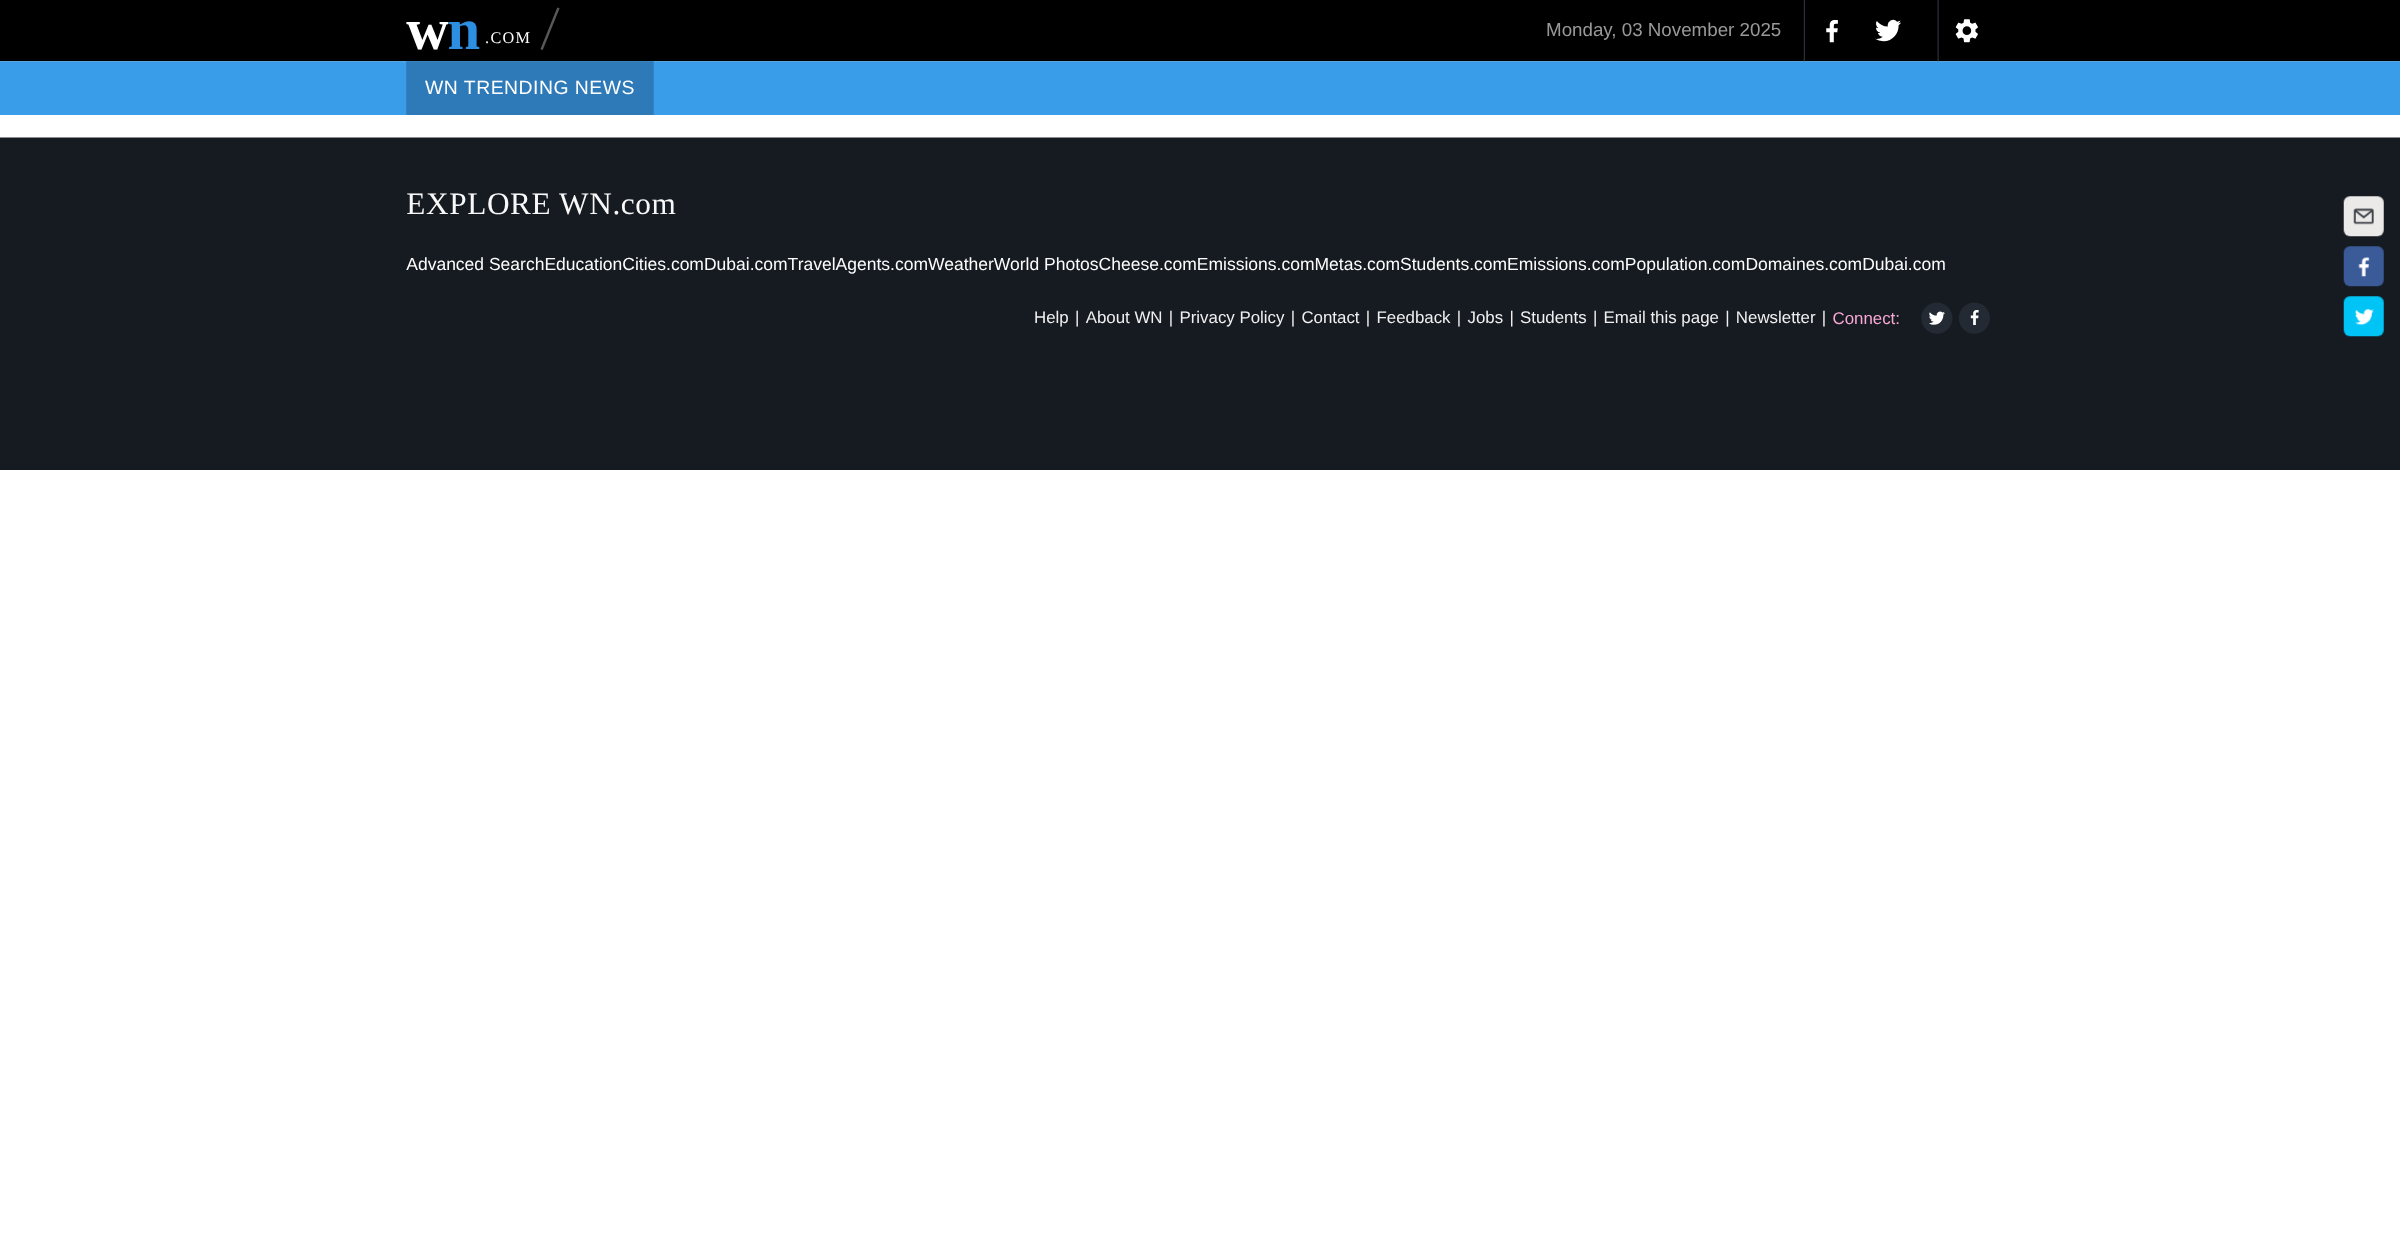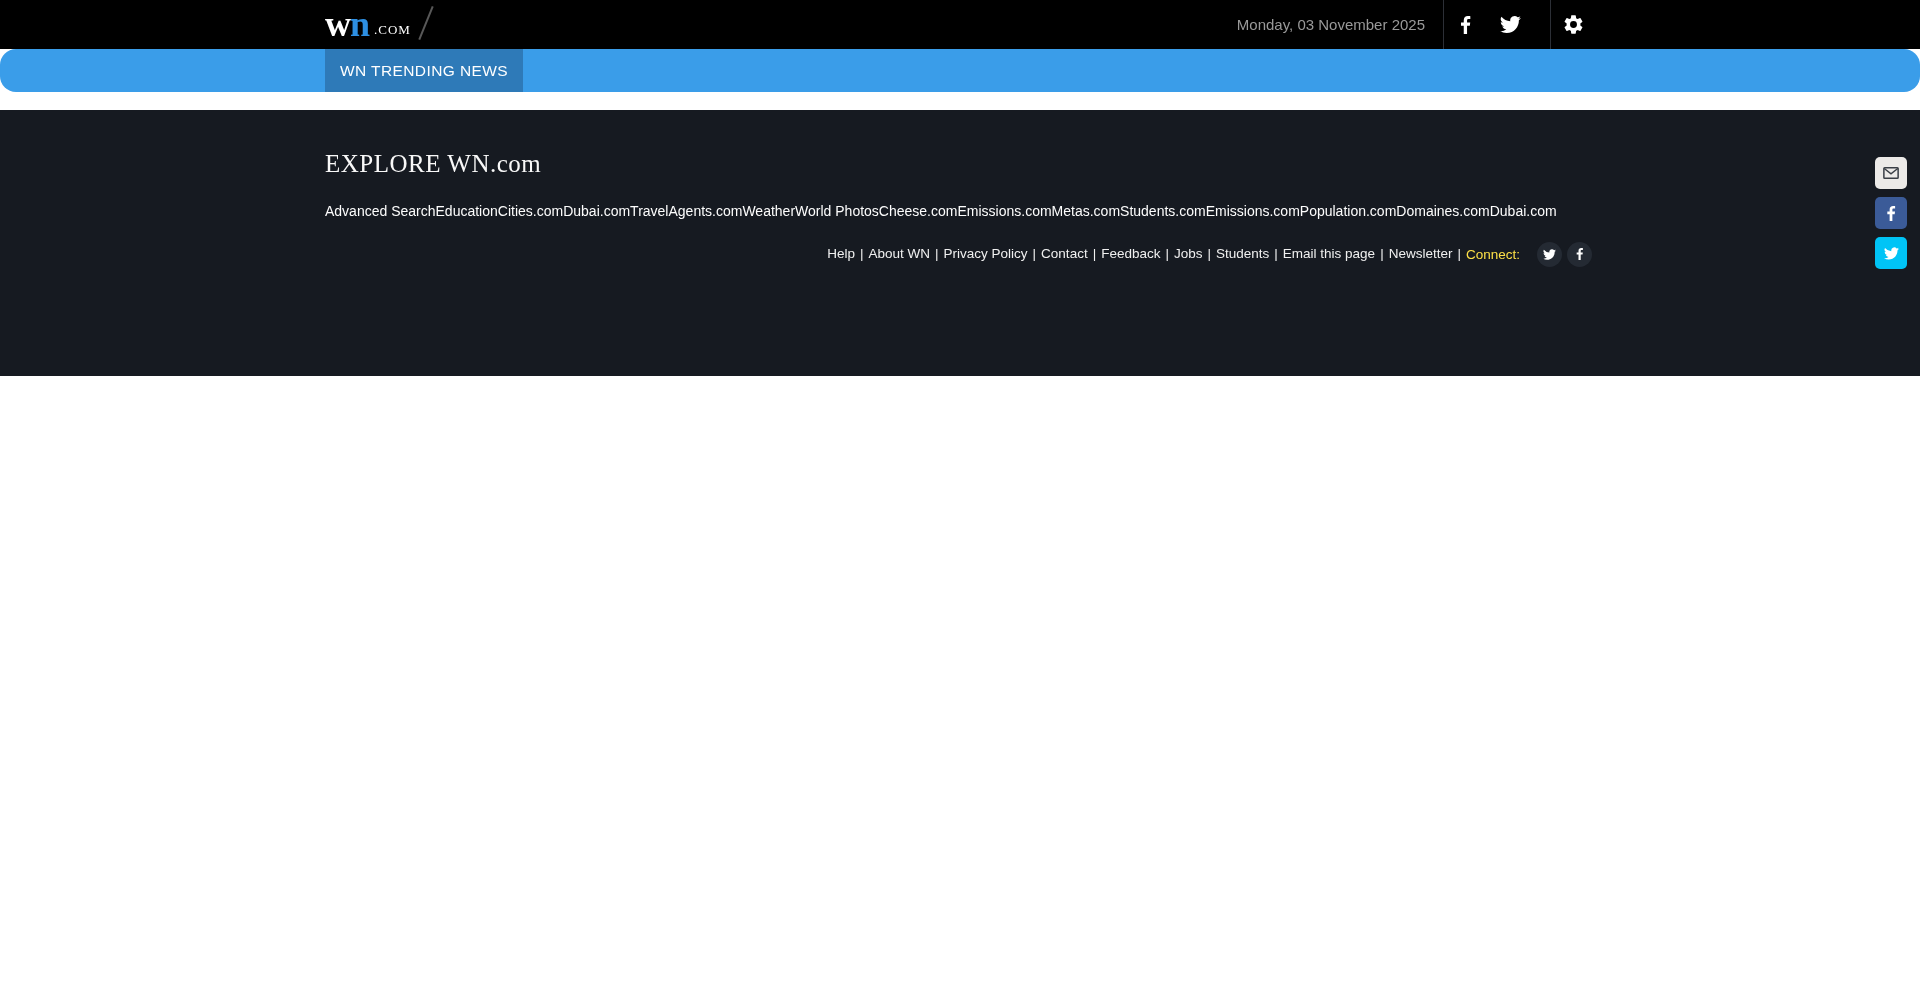--- a/index.html
+++ b/index.html
@@ -22,33 +22,33 @@
     font-family:"Liberation Sans", sans-serif;
     overflow:hidden;
     position:relative;
   }
   .container{width:1270px;margin:0 auto;position:relative;}
 
   
   .top-header{background:var(--header-bg);height:49px;}
   .header-inner{display:flex;justify-content:space-between;align-items:center;height:49px;}
   .logo{display:flex;align-items:baseline;text-decoration:none;cursor:pointer;height:49px;}
-  .logo-word{font-family:"Liberation Serif", serif;font-weight:700;font-size:36px;line-height:49px;letter-spacing:-1px;}
+  .logo-word{font-family:"Liberation Serif", serif;font-weight:700;font-size:47px;line-height:49px;letter-spacing:-1px;}
   .logo-w{color:#ffffff;}
   .logo-n{color:var(--logo-blue);}
   .logo-com{font-family:"Liberation Serif", serif;color:#ffffff;font-size:13px;letter-spacing:1px;margin-left:5px;align-self:flex-end;padding-bottom:11px;}
   .logo-slash{width:2px;height:36px;background:#585858;transform:rotate(22deg);margin-left:14px;align-self:center;margin-top:-4px;}
   .header-right{display:flex;align-items:center;height:49px;}
   .header-date{color:var(--date-gray);font-size:15px;white-space:nowrap;}
   .vdiv{width:1px;height:49px;background:#2c2f36;margin-left:18px;}
   .hicon{display:flex;align-items:center;justify-content:center;width:44px;height:49px;cursor:pointer;}
   .hicon svg{display:block;}
 
   
-  .trending-bar{background:var(--bar-blue);height:43px;border-radius:16px;}
+  .trending-bar{background:var(--bar-blue);height:43px;}
   .trending-tab{
     display:inline-block;height:43px;line-height:43px;
     padding:0 15px;background:var(--tab-blue);
     color:#ffffff;font-size:15.5px;letter-spacing:.4px;cursor:pointer;
   }
   .white-gap{height:18px;background:#ffffff;}
 
   
   .site-footer{background:var(--footer-bg);height:266px;padding-top:40px;color:#ffffff;}
   .footer-heading{
@@ -58,21 +58,21 @@
   }
   .footer-cols{display:grid;grid-template-columns:repeat(4,1fr);}
   .footer-col{display:flex;flex-direction:row;}
   .footer-link{color:#fdfdfd;font-size:14px;line-height:18.6px;text-decoration:none;cursor:pointer;width:max-content;}
   .footer-bottom{margin-top:21px;display:flex;justify-content:flex-end;align-items:center;}
   .bottom-links{font-size:13.5px;line-height:18px;color:#f0f0f0;}
   .bottom-link{color:#f0f0f0;text-decoration:none;cursor:pointer;}
   .link-sep{margin:0 5px;color:#f0f0f0;}
   .copyright{font-size:13.5px;line-height:18px;color:#f0f0f0;margin-top:3px;}
   .connect{display:flex;align-items:center;margin-right:3px;}
-  .connect-label{font-size:13.5px;color:#fde047;margin-right:12px;}
+  .connect-label{font-size:13.5px;color:#f9a8d4;margin-right:12px;}
   .connect-circle{
     width:25px;height:25px;border-radius:50%;
     background:var(--connect-circle);
     display:flex;align-items:center;justify-content:center;
     margin-left:5px;cursor:pointer;
   }
 
   
   .floating-toolbar{position:fixed;top:157px;right:13px;display:flex;flex-direction:column;gap:8px;z-index:50;}
   .fbtn{width:32px;height:32px;border-radius:5px;display:flex;align-items:center;justify-content:center;cursor:pointer;}

